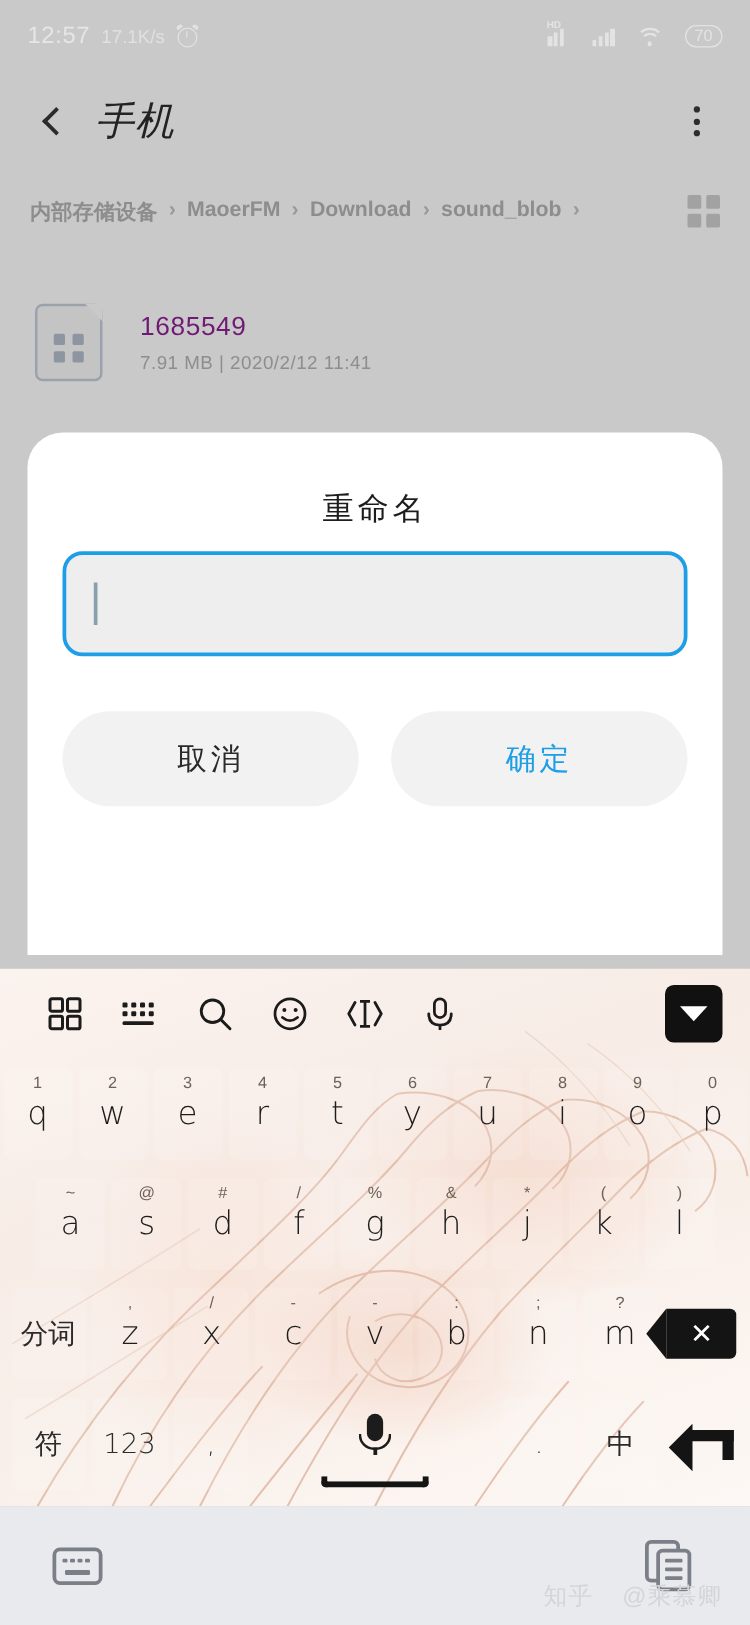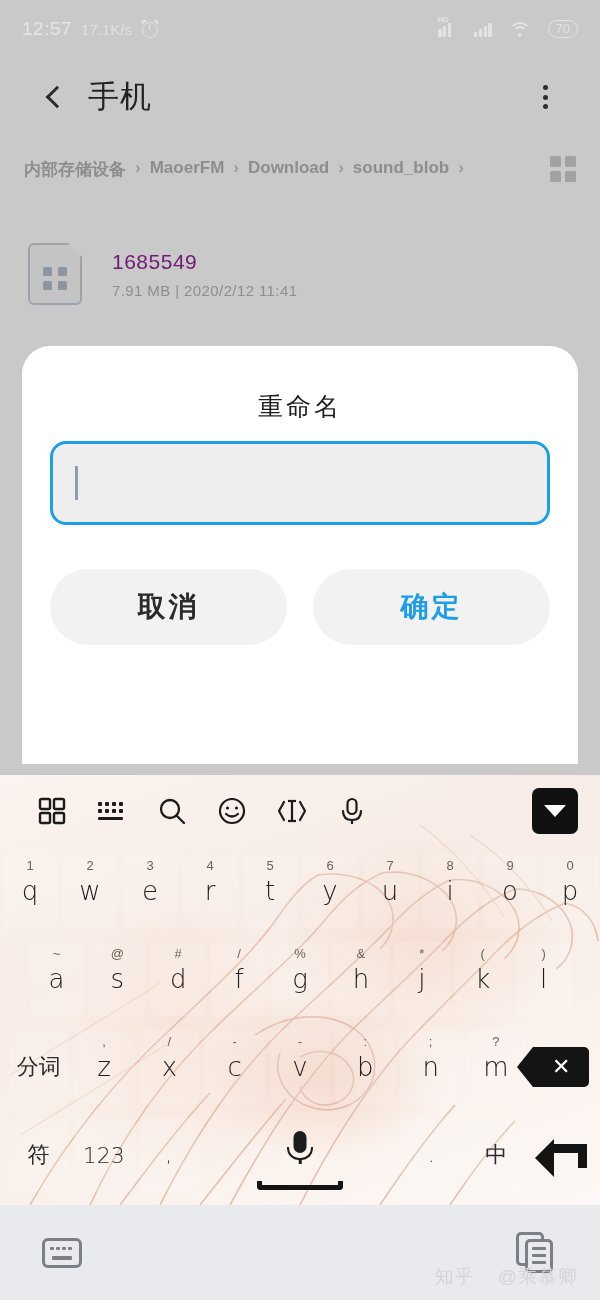--- a/index.html
+++ b/index.html
@@ -71,21 +71,21 @@
     bottom: 0px; width: 3.5px; height: 3.5px; background: #e3e3e3; border-radius: 50%;
   }
   .battery {
     border: 1.8px solid #e3e3e3; border-radius: 9px;
     padding: 1px 7px; font-size: 13px; color: #e3e3e3; line-height: 14px;
   }
 
   
   .appbar {
     position: absolute; top: 58px; left: 0; width: 600px; height: 78px;
-    display: flex; align-items: center; padding: 0 40px; box-sizing: border-box;
+    display: flex; align-items: center; padding: 0 28px; box-sizing: border-box; font-style: italic;
   }
   .back-icon {
     width: 26px; height: 26px; position: relative; cursor: pointer;
   }
   .back-icon::before {
     content: ""; position: absolute; left: 9px; top: 5px;
     width: 13px; height: 13px;
     border-left: 3.2px solid #2b2b2b; border-bottom: 3.2px solid #2b2b2b;
     transform: rotate(45deg);
   }
@@ -161,21 +161,21 @@
   }
   .caret {
     width: 2.5px; height: 34px; background: #8aa0ad;
   }
   .dlg-actions {
     display: flex; gap: 26px; margin: 44px 28px 0 28px;
   }
   .dlg-btn {
     flex: 1; height: 76px; border-radius: 38px; background: #f2f2f2;
     display: flex; align-items: center; justify-content: center;
-    font-size: 28px; letter-spacing: 3px; font-weight: bold;
+    font-size: 24px; letter-spacing: 3px;
   }
   .dlg-btn.cancel { color: #2a2a2a; }
   .dlg-btn.confirm { color: #1f9ee8; }
 
   
   .keyboard {
     position: absolute; left: 0; top: 775px; width: 600px; height: 430px;
     overflow: hidden;
     background:
       radial-gradient(ellipse 180px 120px at 320px 300px, rgba(240,196,176,.55), rgba(250,235,228,0) 70%),

